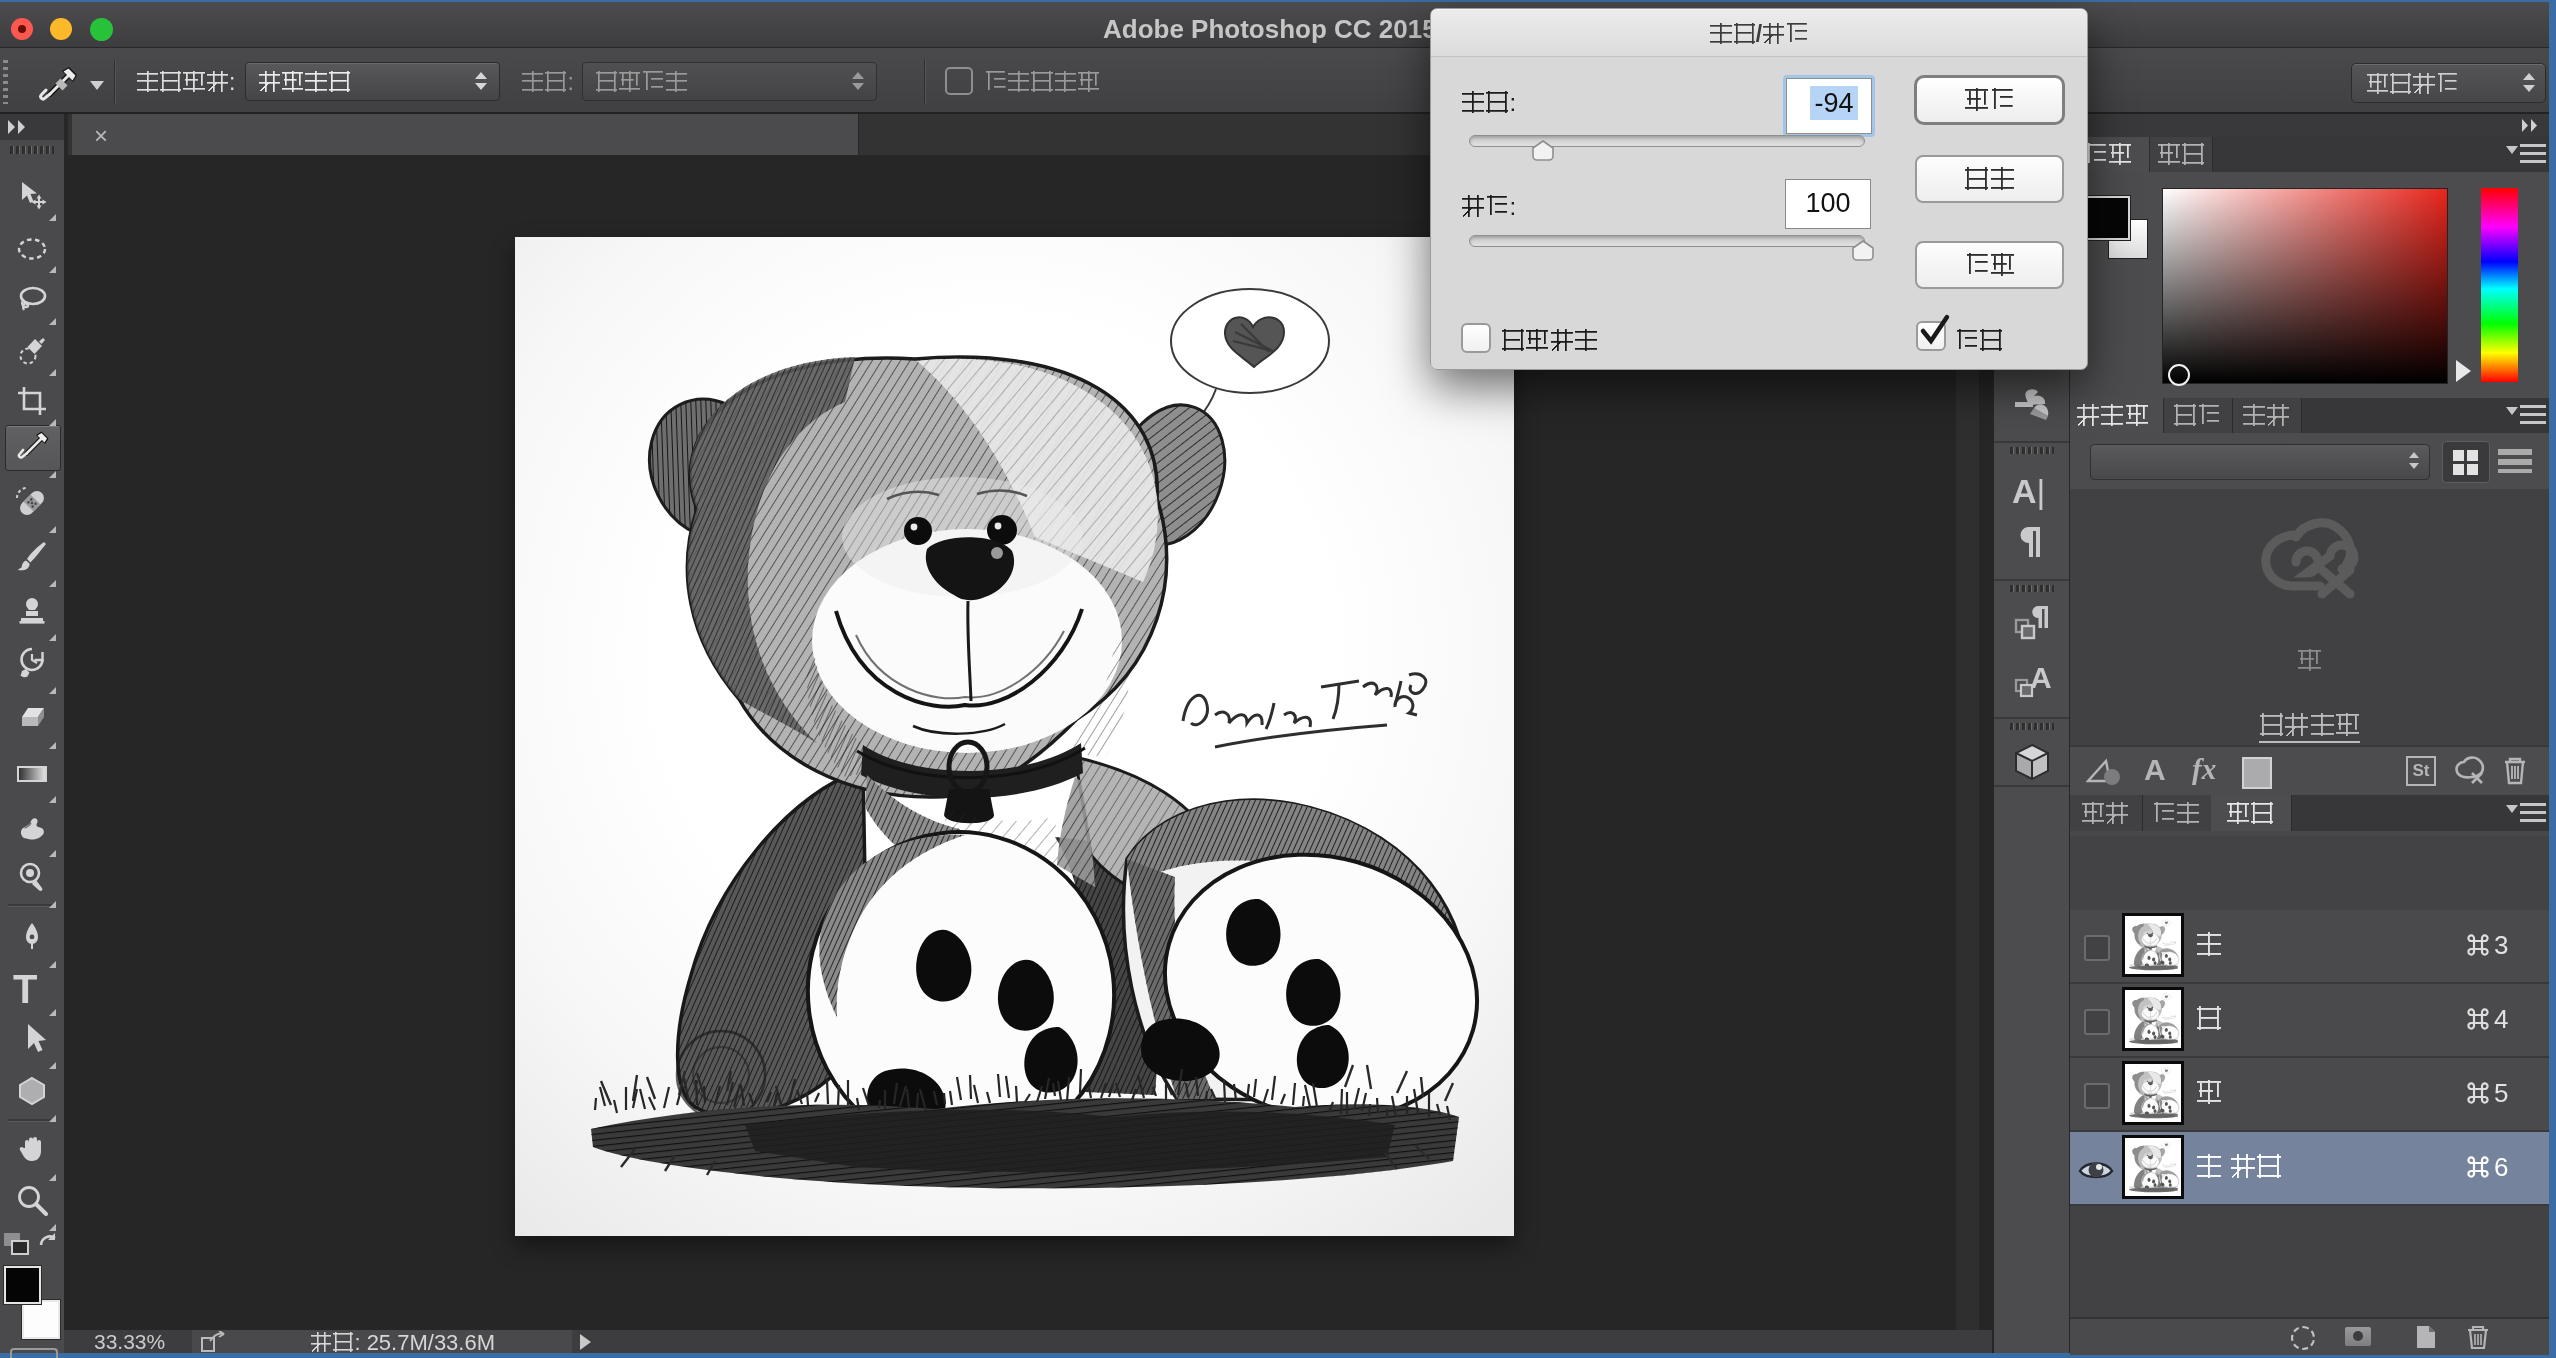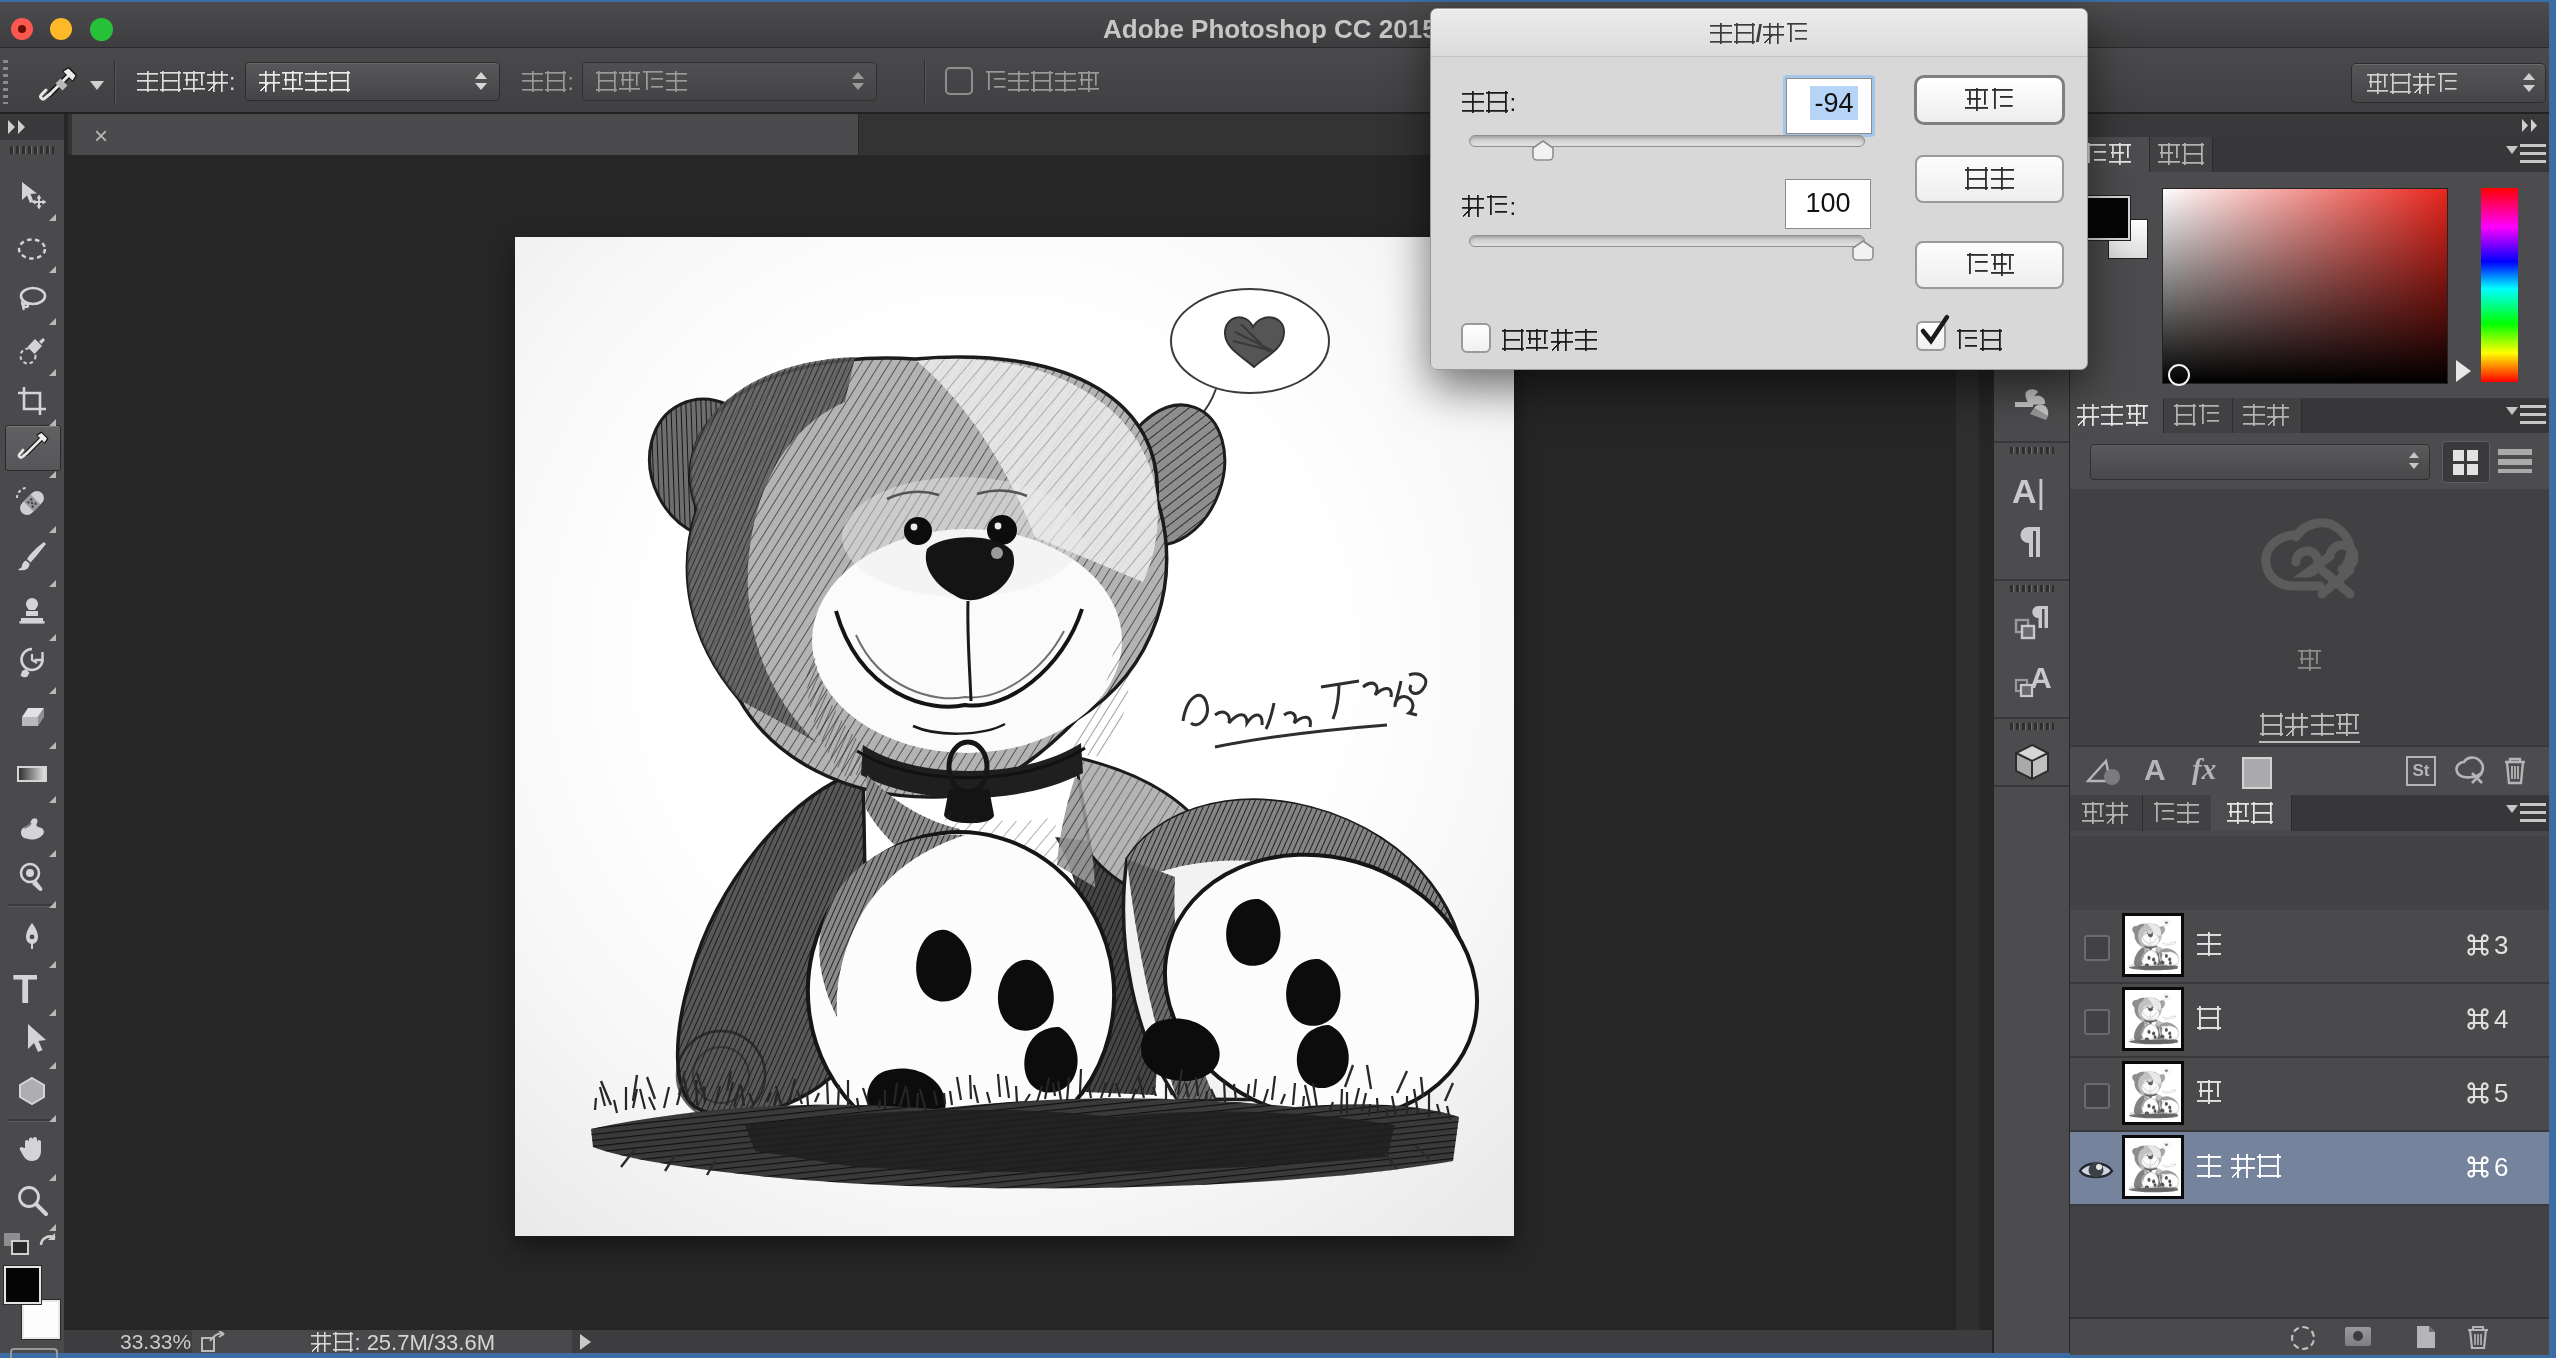--- a/index.html
+++ b/index.html
@@ -392,21 +392,21 @@
             <path d="M 880 470 a 9 9 0 1 1 14 6 l 8 2"></path>
             <path d="M 700 510 C 760 498 820 492 872 488"></path>
           </g>
         </g>
       </svg>
     </div>
   </div>
 
   <div class="abs" id="statusbar" style="left:64px;top:1330px;width:1928px;height:23px;background:#3d3d3f;">
     <div class="abs" style="left:128px;top:0;width:380px;height:23px;background:#49494b;"></div>
-    <div class="abs" style="left:30px;top:0px;font-size:21px;color:#cacaca;margin-left:26px;">33.33%</div>
+    <div class="abs" style="left:30px;top:0px;font-size:21px;color:#cacaca;">33.33%</div>
     <svg class="abs" style="left:136px;top:1px;" width="26" height="22" viewBox="0 0 26 22">
       <path d="M2 7 h12 v13 H2z" fill="none" stroke="#bbb" stroke-width="2"></path>
       <path d="M10 10 c 6 -8 10 -8 14 -7 l-5-3 m5 3 l-5 3" fill="none" stroke="#bbb" stroke-width="2"></path>
     </svg>
     <div class="abs" style="left:246px;top:0px;font-size:22px;color:#d6d6d6;"><i class="cj gd"></i><i class="cj gb"></i>: 25.7M/33.6M</div>
     <div class="abs" style="left:516px;top:4px;width:0;height:0;border:8px solid transparent;border-left:11px solid #c9c9c9;"></div>
   </div>
 
   <div class="abs" id="iconstrip" style="left:1992px;top:114px;width:75px;height:1239px;background:#4c4c4e;border-left:2px solid #272727;border-right:3px solid #272727;">
 

